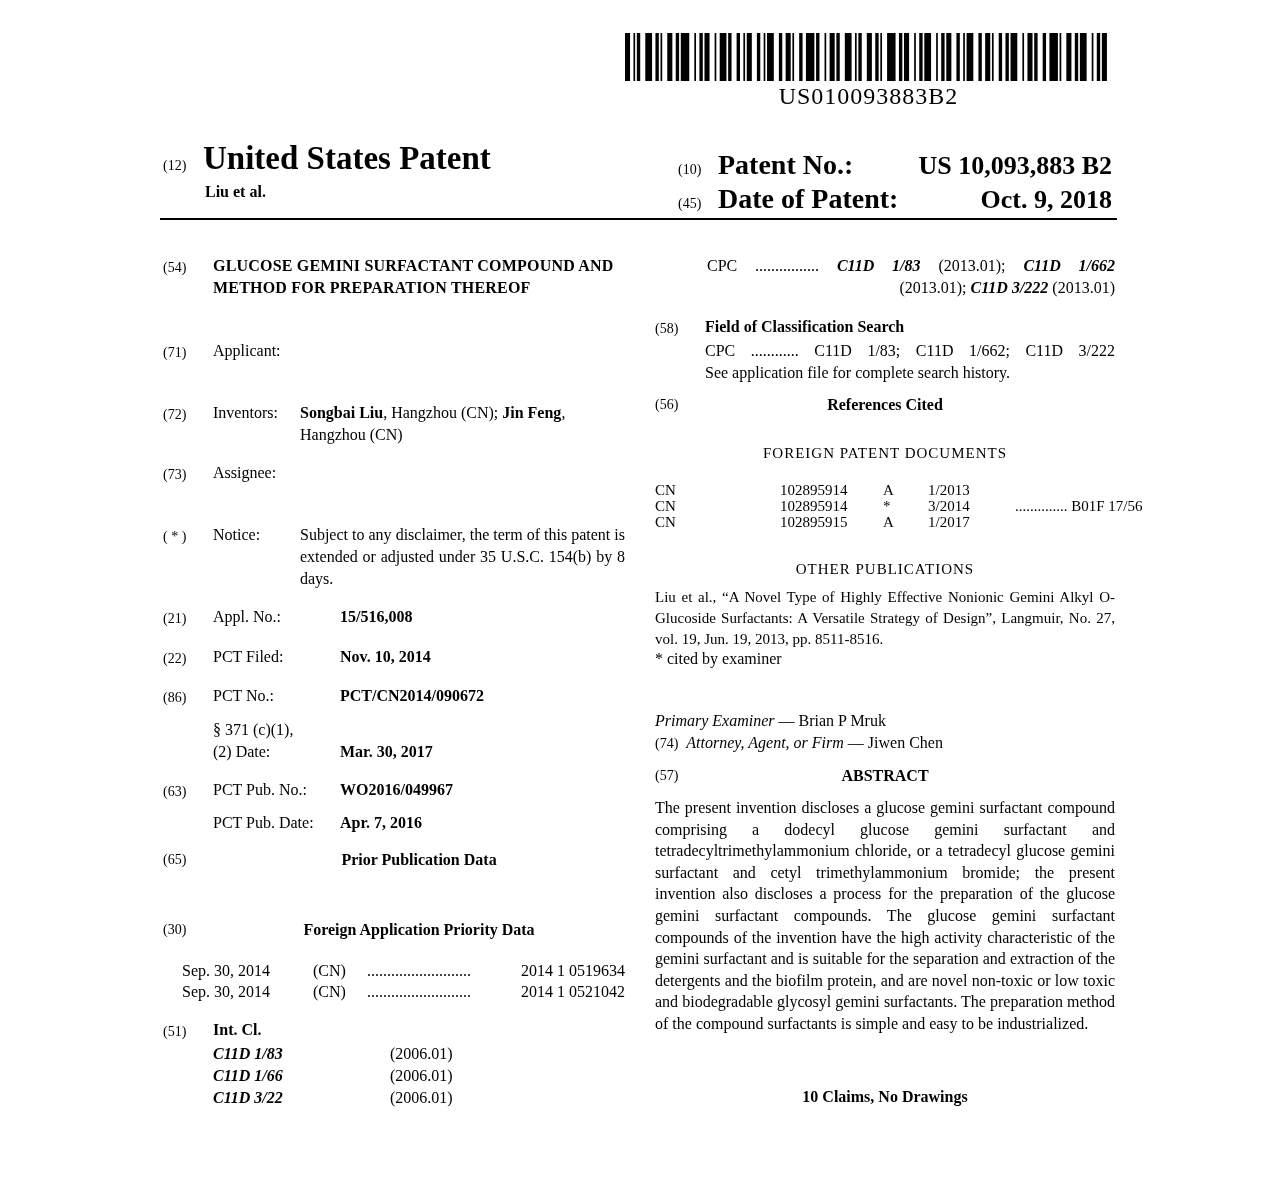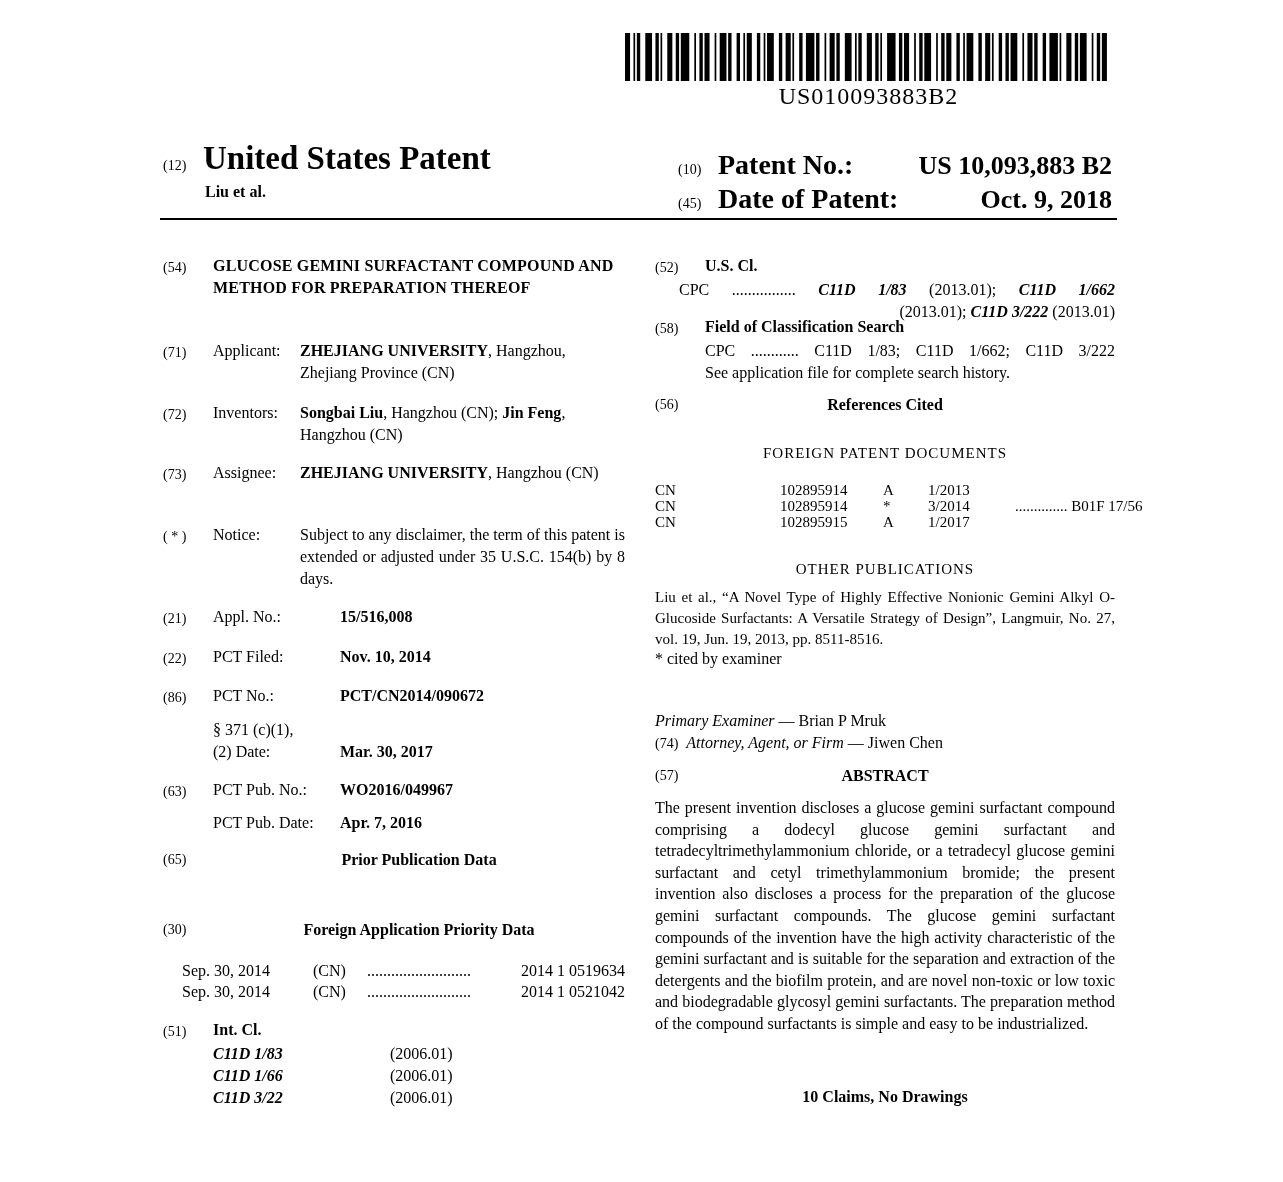--- a/index.html
+++ b/index.html
@@ -47,21 +47,21 @@
 
   .prio-row { display:flex; padding-left:19px; line-height:21px; }
   .prio-date { flex:0 0 131px; }
   .prio-cty { flex:0 0 50px; }
   .leader { flex:1; overflow:hidden; white-space:nowrap; padding:0 4px; }
   .prio-num { white-space:nowrap; }
 
   .icl-row { display:flex; padding-left:50px; }
   .icl-cls { flex:0 0 177px; }
 
-  .cpc1 { margin-left:24px; text-align:justify; text-align-last:justify; -moz-text-align-last:justify; }
+  .cpc1 { margin-left:52px; text-align:justify; text-align-last:justify; -moz-text-align-last:justify; }
   .cpc2 { text-align:right; }
   .fs-line { margin-left:50px; text-align:justify; text-align-last:justify; -moz-text-align-last:justify; }
   .fs-see { margin-left:50px; }
 
   .caps-head { text-align:center; font-size:15px; letter-spacing:1px; }
   .ref-table { font-size:15px; line-height:16px; }
   .ref-row { display:flex;gap:15px; }
   .ref-cty { flex:0 0 110px; }
   .ref-num { flex:0 0 88px; }
   .ref-kind { flex:0 0 30px; }
@@ -176,37 +176,35 @@
       <div class="frow">
         <span class="code">(54)</span>
         <div class="fval bold title54">GLUCOSE GEMINI SURFACTANT COMPOUND AND METHOD FOR PREPARATION THEREOF</div>
       </div>
     </div>
 
     <div class="blk" style="top:92px">
       <div class="frow">
         <span class="code">(71)</span>
         <span class="fl87">Applicant:</span>
-        <span class="fval"><b>ZHEJIANG UNIVERSITY</b><span>, Hangzhou, Zhejiang Province (CN)</span></span>
       </div>
     </div>
 
     <div class="blk" style="top:154px">
       <div class="frow">
         <span class="code">(72)</span>
         <span class="fl87">Inventors:</span>
         <span class="fval"><b>Songbai Liu</b><span>, Hangzhou (CN); </span><b>Jin Feng</b><span>, Hangzhou (CN)</span></span>
       </div>
     </div>
 
     <div class="blk" style="top:214px">
       <div class="frow">
         <span class="code">(73)</span>
         <span class="fl87">Assignee:</span>
-        <span class="fval"><b>ZHEJIANG UNIVERSITY</b><span>, Hangzhou (CN)</span></span>
       </div>
     </div>
 
     <div class="blk" style="top:276px">
       <div class="frow">
         <span class="code">( * )</span>
         <span class="fl87">Notice:</span>
         <span class="fval just">Subject to any disclaimer, the term of this patent is extended or adjusted under 35 U.S.C. 154(b) by 8 days.</span>
       </div>
     </div>
@@ -302,24 +300,20 @@
         <span class="icl-cls bi">C11D 3/22</span>
         <span>(2006.01)</span>
       </div>
     </div>
 
   </div>
 
   <div class="col" style="left:655px; width:460px;">
 
     <div class="blk" style="top:7px">
-      <div class="frow">
-        <span class="code">(52)</span>
-        <span class="fval bold">U.S. Cl.</span>
-      </div>
       <div class="cpc1"><span>CPC</span> <span>................</span> <span class="bi">C11D 1/83</span> <span>(2013.01);</span> <span class="bi">C11D 1/662</span></div>
       <div class="cpc2"><span>(2013.01); </span><span class="bi">C11D 3/222</span><span> (2013.01)</span></div>
     </div>
 
     <div class="blk" style="top:68px">
       <div class="frow">
         <span class="code">(58)</span>
         <span class="fval bold">Field of Classification Search</span>
       </div>
       <div class="fs-line">CPC ............ C11D 1/83; C11D 1/662; C11D 3/222</div>

